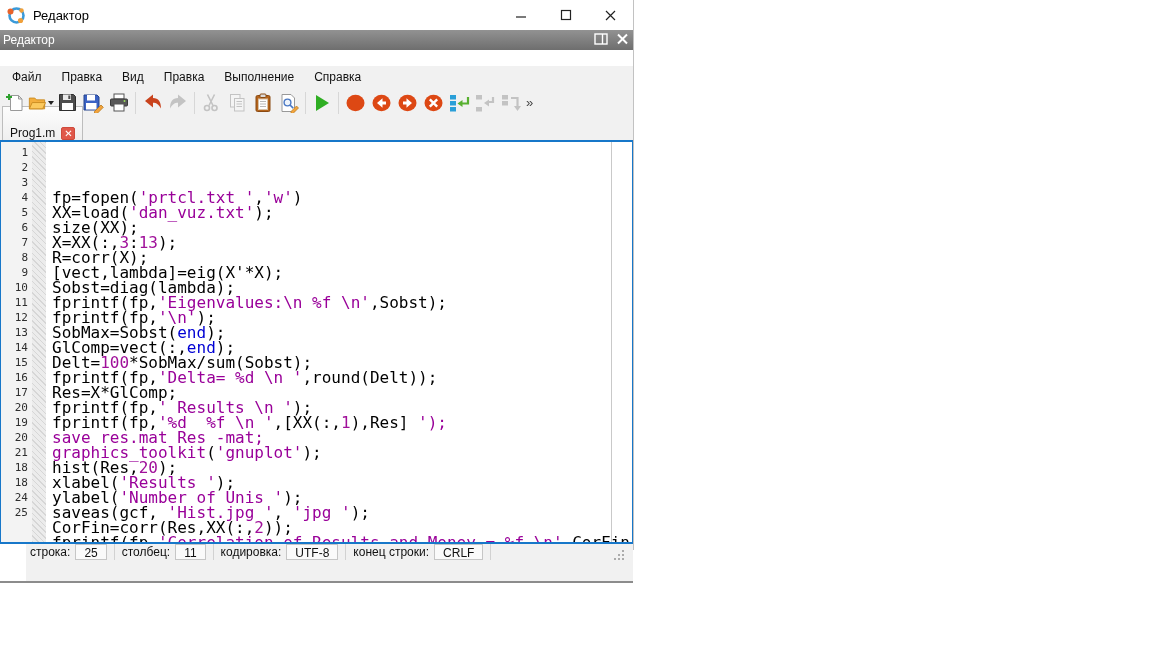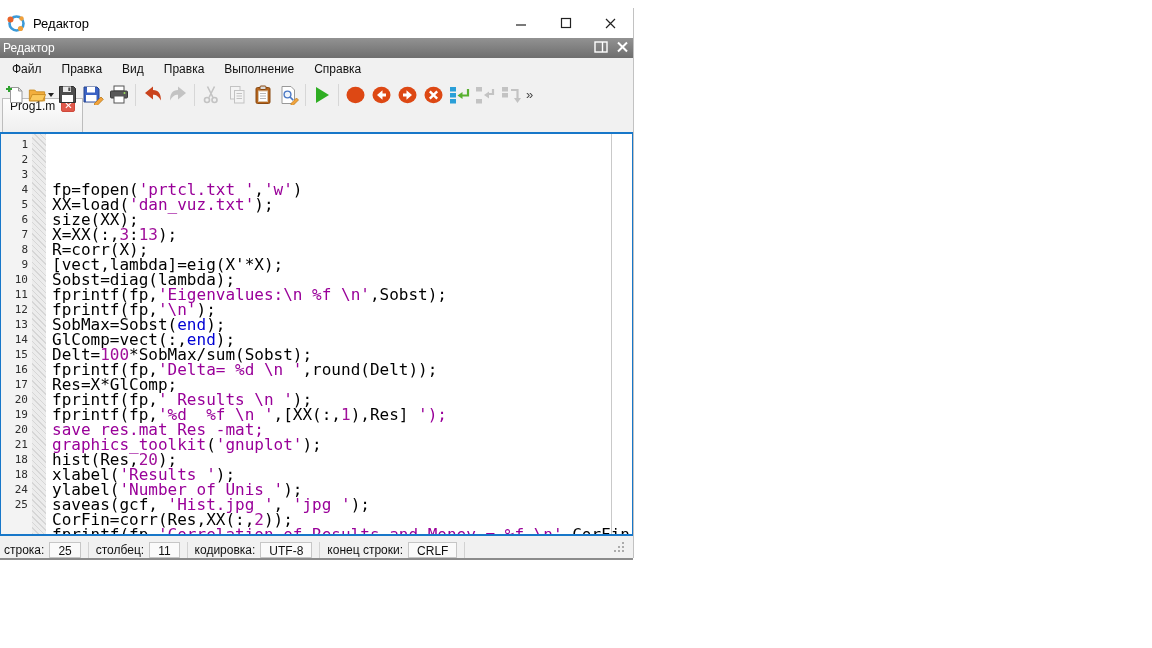--- a/index.html
+++ b/index.html
@@ -1,71 +1,71 @@
 <!DOCTYPE html>
 <html style="--accent: #1777c9; --c-def: #000000; --c-str: #990099; --c-num: #a0109a; --c-kw: #0000d4;"><head>
 <meta charset="utf-8">
 <style>
   html,body{margin:0;padding:0;background:#ffffff;width:1152px;height:648px;overflow:hidden;
     font-family:"Liberation Sans","DejaVu Sans",sans-serif;}
-  .window{position:absolute;left:0;top:8px;width:634px;height:550px;background:#fff;
+  .window{position:absolute;left:0;top:0;width:634px;height:550px;background:#fff;
     border-right:1px solid #c2c2c2;box-sizing:border-box;}
   .top-artifact{position:absolute;left:280px;top:0;width:212px;height:2px;background:#6f6f6f;}
   .top-artifact2{position:absolute;left:303px;top:0;width:118px;height:4px;background:#3a3a3a;}
 
   
   .titlebar{height:30px;display:flex;align-items:center;background:#fff;position:relative;}
   .app-icon{width:19px;height:19px;margin:0 7px 0 7px;position:relative;flex:0 0 auto;}
   .title-text{font-size:13px;color:#000;}
   .win-controls{position:absolute;right:0;top:0;height:30px;display:flex;}
   .win-btn{width:45px;height:30px;display:flex;align-items:center;justify-content:center;}
 
   
   .subtitlebar{height:20px;background:linear-gradient(#929292,#6e6e6e);display:flex;
     align-items:center;position:relative;}
   .subtitle-text{color:#fff;font-size:12px;margin-left:3px;}
   .sub-controls{position:absolute;right:4px;top:0;height:20px;display:flex;align-items:center;gap:8px;}
 
   
-  .menubar{height:21px;background:#f1f1f1;display:flex;align-items:center;padding-left:2px;}
+  .menubar{height:21px;background:#f1f1f1;display:flex;align-items:center;padding-left:2px;margin-top:16px;}
   .menu-item{font-size:12px;color:#111;padding:2px 10px;}
 
   
   .toolbar{height:31px;background:#f1f1f1;display:flex;align-items:center;padding-left:2px;}
   .tb-btn{width:26px;height:26px;display:flex;align-items:center;justify-content:center;position:relative;}
   .tb-btn svg{display:block;}
   .tb-sep{width:1px;height:22px;background:#d7d7d7;margin:0 3px;}
   .dd-caret{width:0;height:0;border-left:3.5px solid transparent;border-right:3.5px solid transparent;
     border-top:4px solid #222;margin-left:2px;}
   .tb-overflow{font-size:13px;color:#444;margin-left:2px;}
 
   
   .tabbar{height:22px;background:#f1f1f1;display:flex;align-items:flex-end;padding-left:2px;}
-  .tab{height:34px;box-sizing:border-box;display:inline-flex;align-items:flex-start;gap:6px;
+  .tab{height:34px;box-sizing:border-box;display:inline-flex;align-items:flex-end;gap:6px;
     padding:0 7px;border:1px solid #bdbdbd;border-bottom:none;
     background:linear-gradient(#fdfdfd,#efefef);font-size:12px;color:#111;}
   .tab-close{width:14px;height:13px;border-radius:2px;background:#e0584a;border:1px solid #cf4a3c;
     color:#fff;font-size:10px;font-weight:bold;line-height:12px;text-align:center;box-sizing:border-box;}
 
   
   .editor{position:relative;height:404px;box-sizing:border-box;display:flex;background:#fff;
     border:1px solid var(--accent);border-top-width:2px;border-bottom-width:2px;overflow:hidden;}
   .gutter{width:31px;background:#f3f3f3;padding-top:3px;box-sizing:border-box;flex:0 0 auto;}
   .gutter-num{height:15px;line-height:15px;font-family:"DejaVu Sans Mono",monospace;font-size:11px;
     color:#2e2e2e;text-align:right;padding-right:4px;}
   .hatch{width:14px;flex:0 0 auto;background:repeating-linear-gradient(45deg,#d6d6d6 0 1px,#ececec 1px 4px);}
   .codearea{position:relative;flex:1;padding-top:3px;font-family:"DejaVu Sans Mono",monospace;
     font-size:16px;line-height:15px;white-space:pre;overflow:hidden;}
   .code-line{height:15px;padding-left:6px;}
   .guide{position:absolute;top:0;bottom:0;left:565px;width:1px;background:#c9c9c9;}
   .tk-d{color:var(--c-def);} .tk-s{color:var(--c-str);} .tk-n{color:var(--c-num);} .tk-k{color:var(--c-kw);}
 
   
-  .statusbar{height:22px;background:#f1f1f1;display:flex;align-items:flex-end;font-size:12px;
-    color:#111;position:relative;}
+  .statusbar{height:37px;background:#f1f1f1;display:flex;align-items:flex-start;font-size:12px;
+    color:#111;position:relative;margin-left:26px;}
   .sb-label{margin:0 5px 0 4px;}
   .sb-value{background:#fafafa;border:1px solid #c6c6c6;padding:0 8px;height:16px;line-height:16px;
     box-sizing:border-box;margin-right:4px;}
   .sb-sep{width:1px;height:16px;background:#d2d2d2;margin:0 3px;}
   .grip{position:absolute;right:9px;top:6px;width:2px;height:2px;background:#ababab;
     box-shadow:-4px 4px #ababab,0 4px #ababab,-8px 8px #ababab,-4px 8px #ababab,0 8px #ababab;}
   .window-bottom{height:2px;background:#8c8c8c;}
 </style>
 </head>
 <body>

